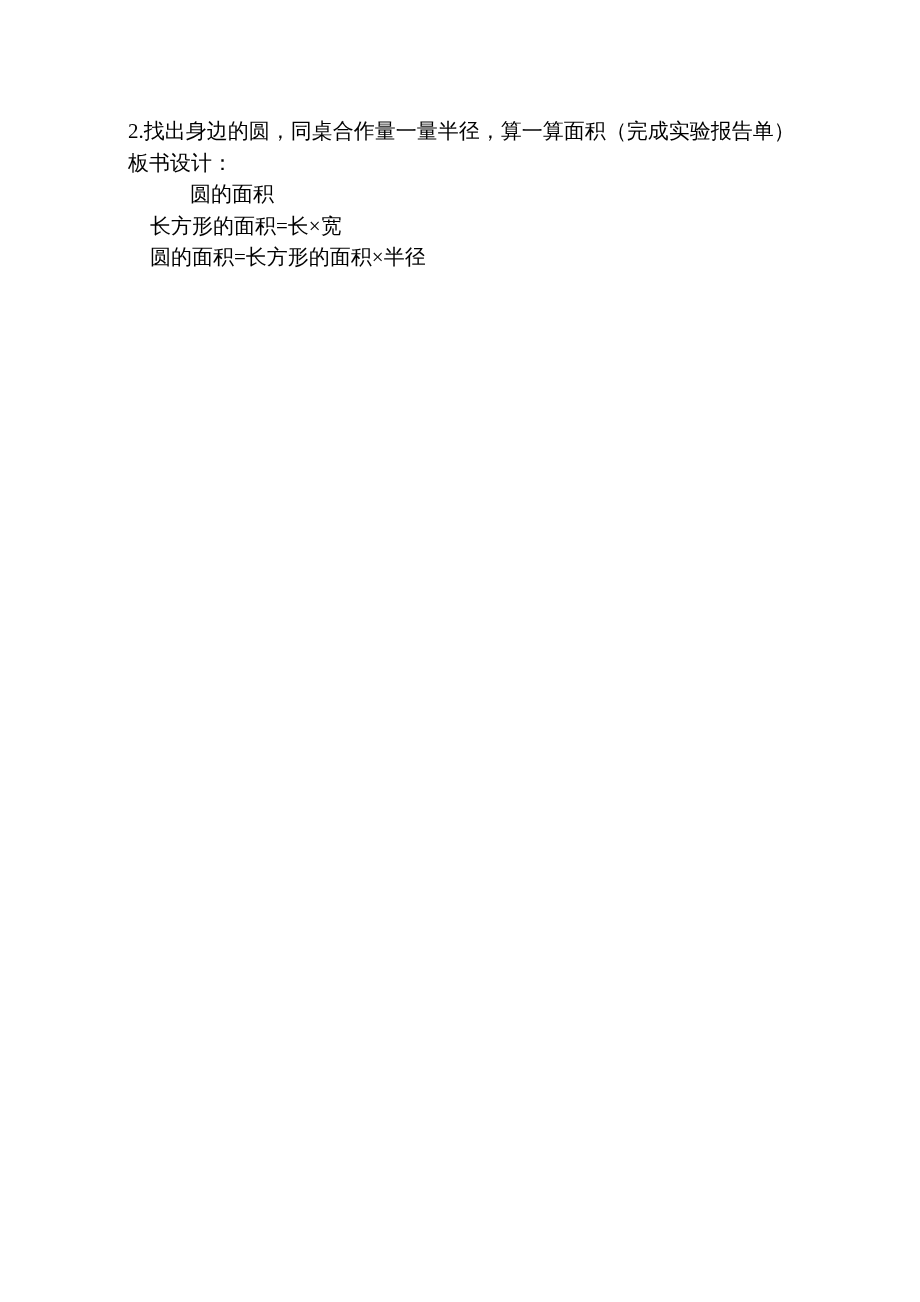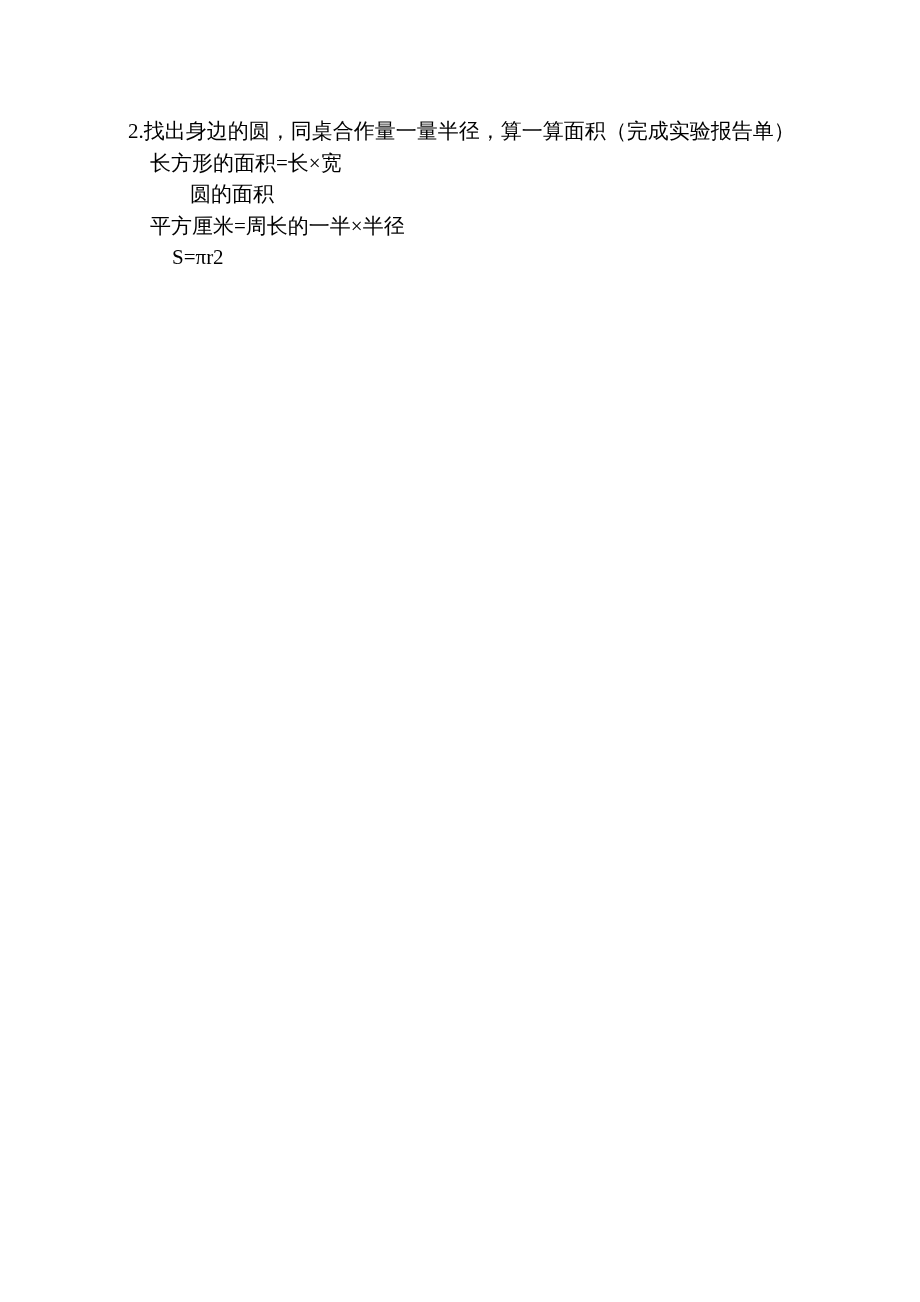--- a/index.html
+++ b/index.html
@@ -31,17 +31,17 @@
     }
     .indent-3 {
       padding-left: 44px;
     }
   </style>
 </head>
 <body>
 
 <div class="content">
   <div class="line">2.找出身边的圆，同桌合作量一量半径，算一算面积（完成实验报告单）</div>
+  <div class="line">板书设计：</div>
+  <div class="line indent-1">圆的面积</div>
   <div class="line indent-2">长方形的面积=长×宽</div>
-  <div class="line indent-1">圆的面积</div>
-  <div class="line indent-2">平方厘米=周长的一半×半径</div>
-  <div class="line indent-3">S=πr2</div>
+  <div class="line indent-2">圆的面积=长方形的面积×半径</div>
 </div>
 
 </body></html>

